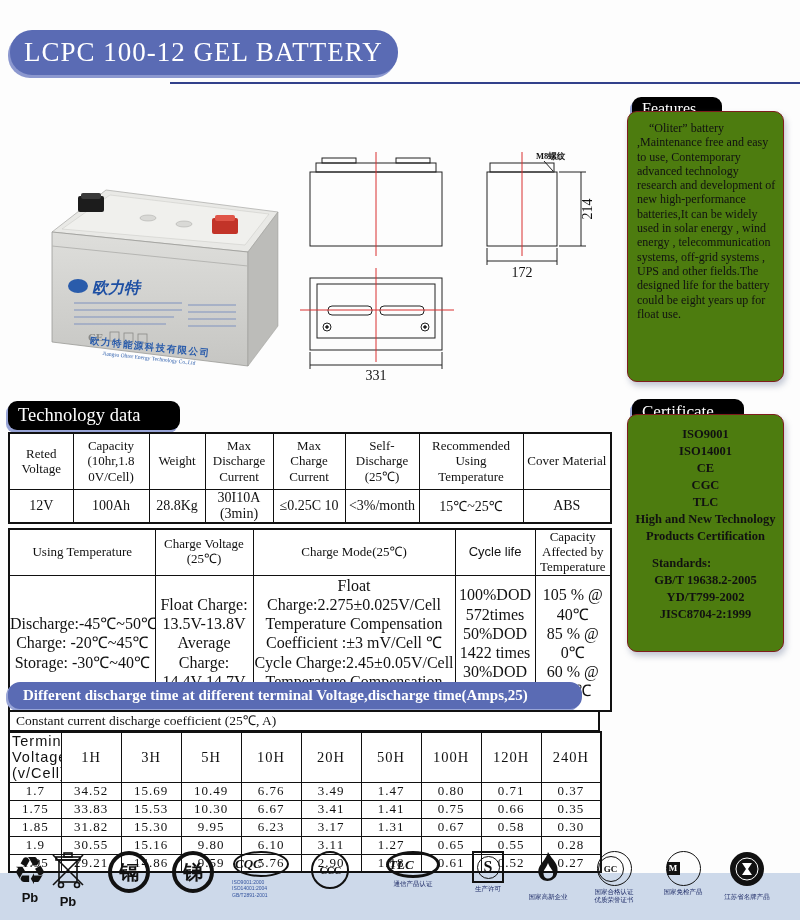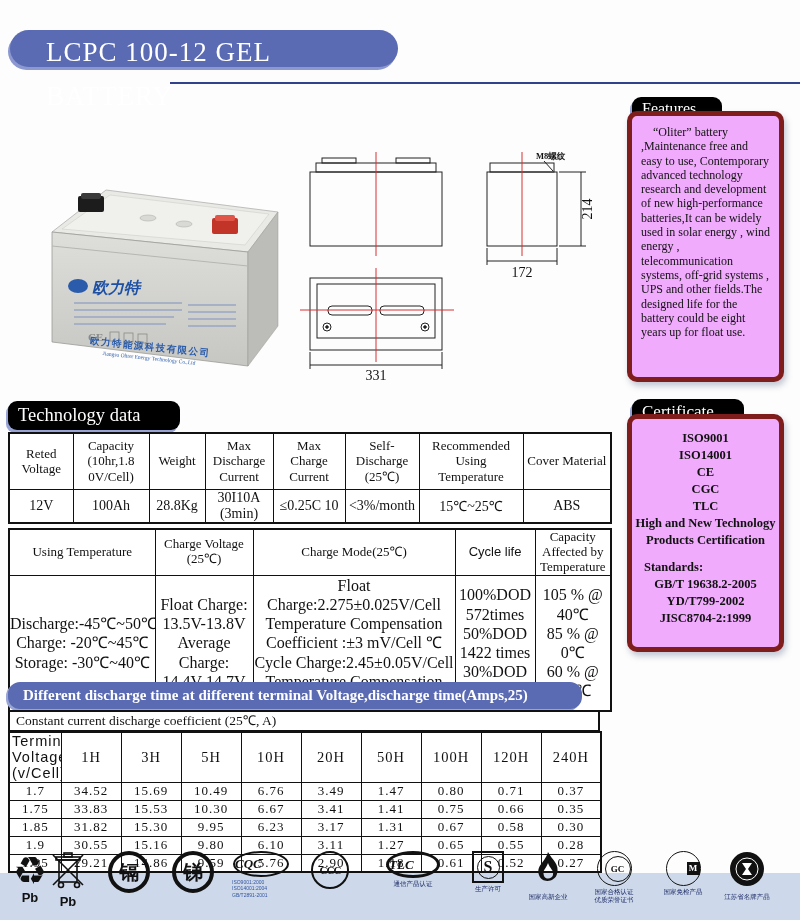--- a/index.html
+++ b/index.html
@@ -1,38 +1,38 @@
 <!DOCTYPE html>
 <html><head>
 <meta charset="utf-8">
 <style>
   * { margin:0; padding:0; box-sizing:border-box; }
   html,body { background:#ffffff; }
   .page { position:relative; width:800px; height:920px; background:#fdfdfd; overflow:hidden;
           font-family:"Liberation Serif", serif; color:#111; }
 
   
-  .banner { position:absolute; left:10px; top:30px; width:388px; height:37px;
+  .banner { position:absolute; left:10px; top:30px; width:388px; height:45px;
             background:#5a6bb4; border-radius:22px; color:#fff; font-size:27px;
-            line-height:44px; padding-left:36px; letter-spacing:1px;
+            line-height:44px; padding-left:14px; letter-spacing:1px;
             box-shadow:-2px 3px 0 #8c98cf; }
   .top-rule { position:absolute; left:170px; top:82px; width:630px; height:2px; background:#32418b; }
   .tab { position:absolute; background:#000000; color:#fff; border-radius:9px;
          box-shadow:-2px 3px 0 #98a4d6; padding-left:10px; }
-  .card { position:absolute; background:#f0abfc; border:5px solid #7f1d1d; border-radius:10px;
+  .card { position:absolute; background:#4d7c0f; border:1px solid #7f1d1d; border-radius:10px;
           box-shadow:2px 4px 6px rgba(120,130,160,.45); }
 
   
   .features-tab { left:632px; top:97px; width:90px; height:25px; font-size:16px; line-height:24px; }
   .features-card { left:627px; top:111px; width:157px; height:271px; padding:9px 7px 0 9px; }
   .features-card p { font-size:12px; line-height:14.3px; text-indent:12px; }
   .cert-tab { left:632px; top:399px; width:112px; height:26px; font-size:17px; line-height:25px; }
   .cert-card { left:627px; top:414px; width:157px; height:238px; padding-top:11px;font-weight:bold; }
   .cert-line { text-align:center; font-size:12.5px; line-height:17px; }
-  .cert-standards-label { font-size:12.5px; line-height:17px; margin:10px 0 0 12px; }
+  .cert-standards-label { font-size:12.5px; line-height:17px; margin:10px 0 0 24px; }
   .tech-tab { left:8px; top:401px; width:172px; height:29px; font-size:18.5px; line-height:28px; }
   .dis-banner { position:absolute; left:8px; top:682px; width:574px; height:27px;
                 background:#5a6bb4; border-radius:12px; color:#fff; font-weight:bold;
                 font-size:15px; line-height:26px; padding-left:15px;
                 box-shadow:-2px 2px 0 #98a4d6; }
   .dis-sub { position:absolute; left:8px; top:710px; width:592px; height:22px;
              border:2px solid #111; font-size:13.5px; line-height:18px; padding-left:6px;
              background:#fff; }
 
   
@@ -66,21 +66,21 @@
   .cqc-sub { font-size:5px; line-height:1.25; color:#33539e; margin-top:2px;
              font-family:"Liberation Sans", sans-serif; text-align:left; padding-left:6px; }
   .wheel { width:38px; height:38px; border:2px solid #111; border-radius:50%; margin:0 auto;
            display:flex; align-items:center; justify-content:center; }
   .wheel span { font-weight:bold; font-size:11px; letter-spacing:-1px; }
   .sq { width:32px; height:32px; border:2.5px solid #111; margin:0 auto;
         display:flex; align-items:center; justify-content:center; }
   .sq span { width:23px; height:23px; border:1.5px solid #111; border-radius:50%;
              font-size:16px; line-height:20px; font-weight:bold; }
   .thin-circle { width:35px; height:35px; border:1.5px solid #111; border-radius:50%; margin:0 auto;
-                 display:flex; align-items:center; justify-content:flex-end; }
+                 display:flex; align-items:center; justify-content:flex-start; }
   .thin-circle .inner { width:26px; height:26px; border:1px solid #111; border-radius:50%;
                         font-size:9px; line-height:24px; font-weight:bold; }
   .seal-core { display:inline-block; width:13px; height:13px; background:#111; color:#fff;
                font-size:9px; line-height:13px; font-weight:bold; }
   .flabel { font-size:6.5px; line-height:1.2; color:#1d2a66; margin-top:2px;
             font-family:"Liberation Sans", sans-serif; }
   svg text { font-family:"Liberation Serif", serif; }
 </style>
 </head>
 <body>

